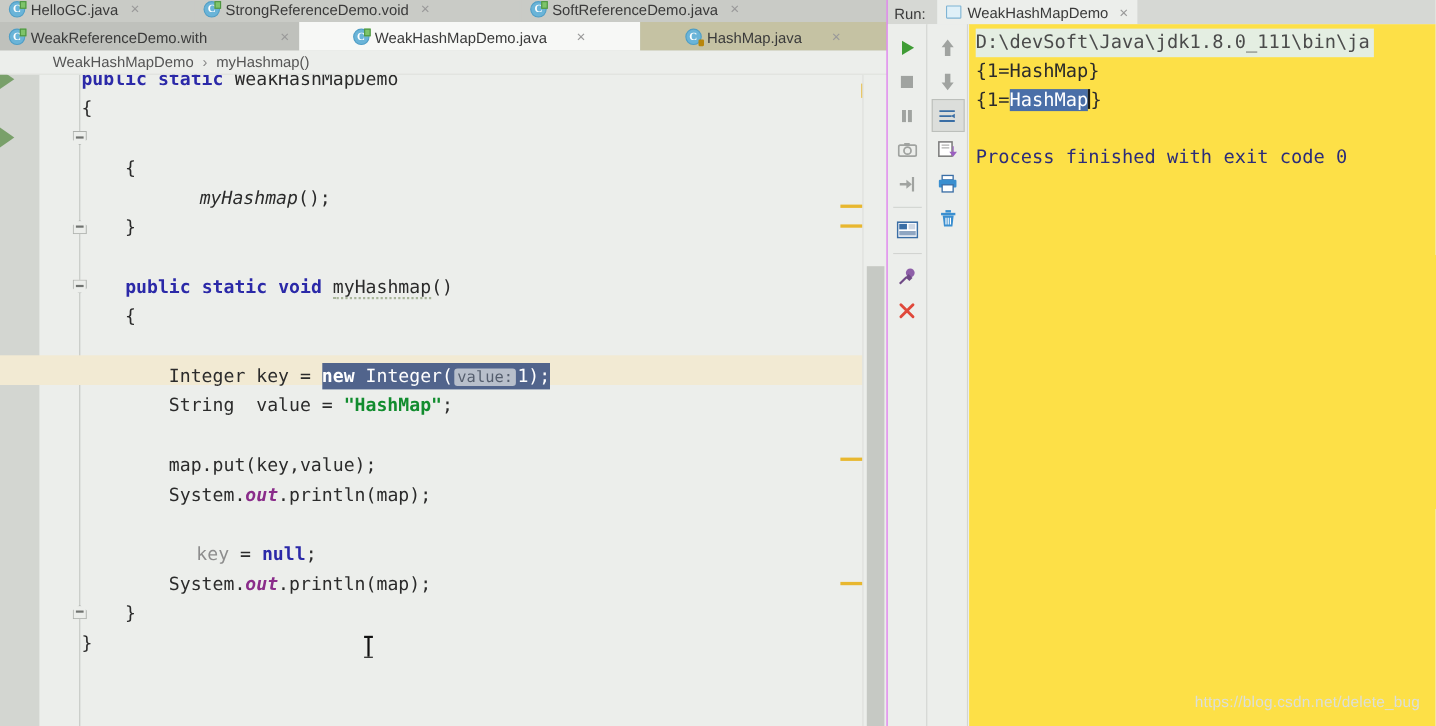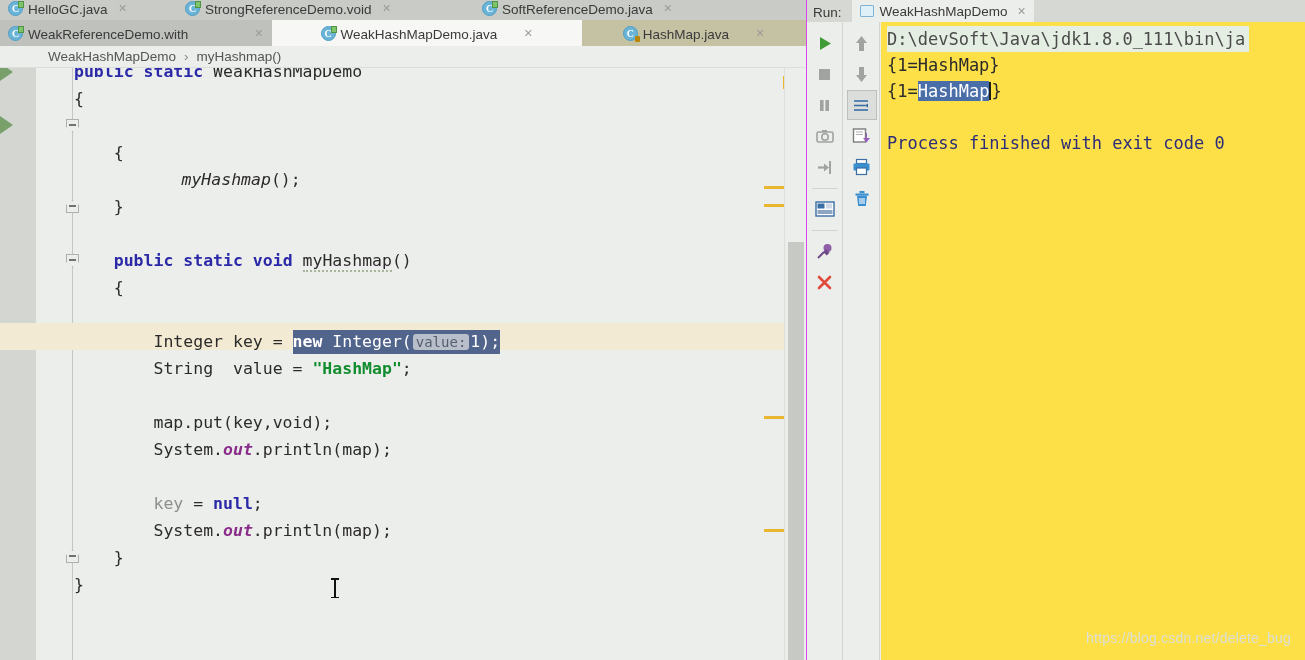--- a/index.html
+++ b/index.html
@@ -116,21 +116,21 @@
     position:absolute; left:74px; top:0; right:28px; height:592px;
     font-family:"DejaVu Sans Mono", monospace;
     font-size:16.5px; line-height:27px;
     color:#2b2b2b; white-space:pre;
   }
   .ln { position:absolute; left:0; height:27px; white-space:pre; }
   .kw   { color:#2b29a8; font-weight:bold; }
   .str  { color:#118c2e; font-weight:bold; }
   .ital { font-style:italic; }
   .field{ color:#8a2c8a; font-style:italic; font-weight:bold; }
-  .gray { color:#8d8d8d; }
+  .gray { color:#8d8d8d;margin-left:25px; }
   .und  { border-bottom:1px solid #9aa2bb; }
   .wavy { border-bottom:2px dotted #a8b59a; }
 
   .sel {
     background:#51648c; color:#ffffff; padding:2px 0 3px 0;
   }
   .sel .kw { color:#ffffff; }
   .hintchip {
     background:#b8bfcb; color:#555e6e; border-radius:3px;
     padding:0px 3px; font-size:14px; margin:0 1px;
@@ -332,21 +332,21 @@
         <div class="ln" style="top:17px;">{</div>
         <div class="ln" style="top:71px;">    {</div>
         <div class="ln" style="top:98px;margin-left:28px;">        <span class="ital">myHashmap</span>();</div>
         <div class="ln" style="top:125px;">    }</div>
         <div class="ln" style="top:152px;"> </div>
         <div class="ln" style="top:179px;">    <span class="kw">public</span> <span class="kw">static</span> <span class="kw">void</span> <span class="wavy">myHashmap</span>()</div>
         <div class="ln" style="top:206px;">    {</div>
         <div class="ln" style="top:260px;">        Integer key = <span class="sel"><span class="kw">new</span> Integer(<span class="hintchip">value:</span>1);</span></div>
         <div class="ln" style="top:287px;">        String  value = <span class="str">"HashMap"</span>;</div>
         <div class="ln" style="top:314px;"> </div>
-        <div class="ln" style="top:341px;">        map.put(key,void);</div>
+        <div class="ln" style="top:341px;">        map.put(key,value);</div>
         <div class="ln" style="top:368px;">        System.<span class="field">out</span>.println(map);</div>
         <div class="ln" style="top:395px;"> </div>
         <div class="ln" style="top:422px;">        <span class="gray">key</span> = <span class="kw">null</span>;</div>
         <div class="ln" style="top:449px;">        System.<span class="field">out</span>.println(map);</div>
         <div class="ln" style="top:476px;">    }</div>
         <div class="ln" style="top:503px;">}</div>
       </div>
 
       <div id="mousecursor">
         <span class="t1"></span>

